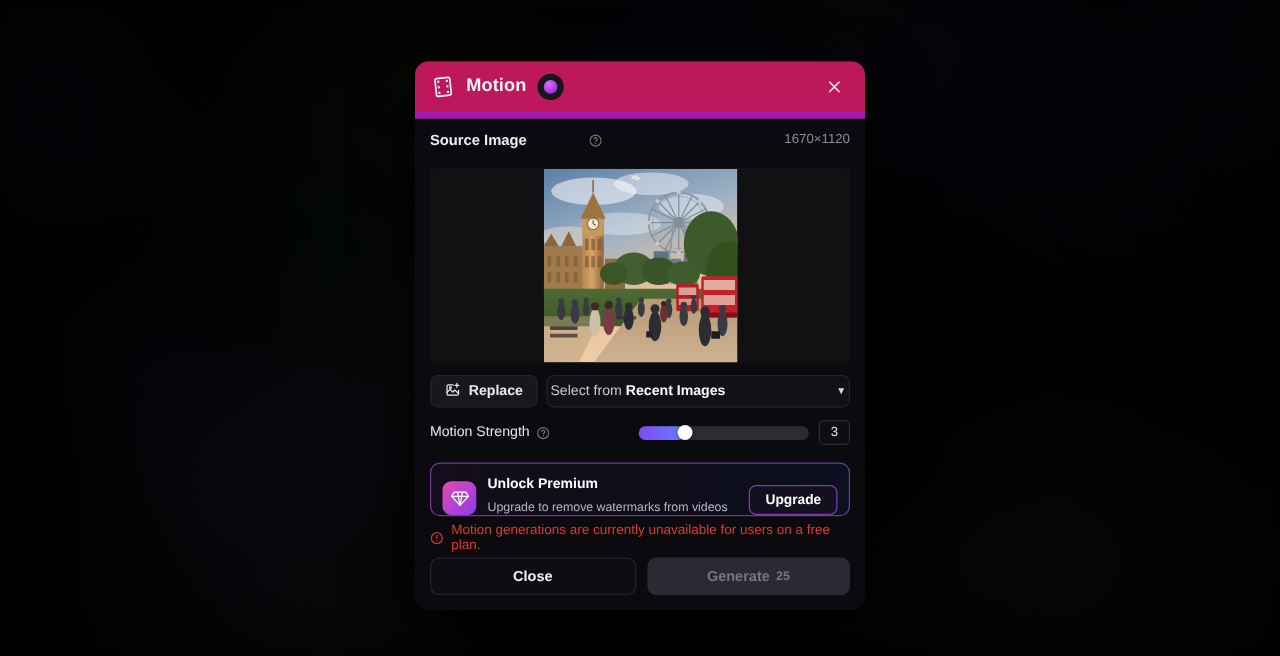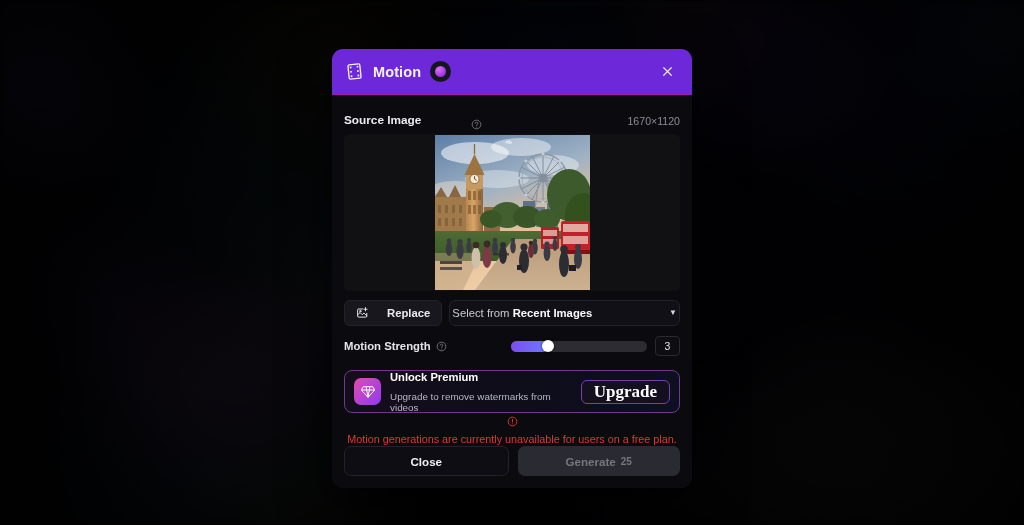--- a/index.html
+++ b/index.html
@@ -64,22 +64,22 @@
     flex-direction: column;
   }
 
   
   .dlg-header {
     height: 46px;
     flex: none;
     display: flex;
     align-items: center;
     padding: 0 12px 0 13px;
-    background: #6d28d9;
-    border-bottom: 1px solid #a21caf;
+    background: #be185d;
+    border-bottom: 6px solid #a21caf;
   }
   .film-icon { width: 19px; height: 19px; flex: none; }
   .dlg-title {
     color: #f2f2f5;
     font-size: 14.5px;
     font-weight: bold;
     margin-left: 9px;
     letter-spacing: .1px;
   }
   .model-badge {
@@ -108,21 +108,21 @@
   .dlg-body {
     flex: 1 1 auto;
     padding: 10px 12px 0 12px;
     background: #0a0a0f;
     display: flex;
     flex-direction: column;
   }
 
   .section-row {
     display: flex;
-    align-items: flex-end;
+    align-items: flex-start;
     height: 22px;
     flex: none;
     gap: 45px;
   }
   .section-label {
     color: #ececf0;
     font-size: 11.8px;
     font-weight: bold;
   }
   .dims {
@@ -160,21 +160,21 @@
   
   .row-replace {
     margin-top: 9px;
     display: flex;
     gap: 7px;
     flex: none;
   }
   .btn-replace {
     display: flex;
     align-items: center;
-    gap: 18px;
+    gap: 6px;
     padding: 0 11px;
     height: 26px;
     background: #17171d;
     border: 1px solid #22222b;
     border-radius: 6px;
     color: #eaeaef;
     font-size: 11.3px;
     font-weight: bold;
     cursor: pointer;
     flex: none;
@@ -206,21 +206,21 @@
   .ctrl-row {
     display: flex;
     align-items: center;
     height: 26px;
     margin-top: 7px;
     flex: none;
   }
   .ctrl-label {
     color: #e4e4ea;
     font-size: 11.3px;
-    font-weight: bold;
+    font-weight: normal;
     display: flex;
     align-items: center;
   }
 
   .slider-wrap {
     margin-left: auto;
     width: 136px;
     display: flex;
     align-items: center;
     cursor: pointer;
@@ -293,21 +293,21 @@
 
   
   .premium {
     margin-top: 11px;
     height: 43px;
     flex: none;
     border-radius: 8px;
     border: 1px solid #6d3b8e;
     background: linear-gradient(90deg, #140d1c, #0e0d1a 55%, #0c1020);
     display: flex;
-    align-items: center;
+    align-items: flex-end;
     padding: 0 9px;
   }
   .premium-icon {
     width: 27px; height: 27px;
     border-radius: 7px;
     background: linear-gradient(135deg, #e24bb0, #8f3af0);
     display: flex; align-items: center; justify-content: center;
     flex: none;
   }
   .premium-text { margin-left: 9px; }
@@ -322,43 +322,41 @@
     margin-top: 8px;
   }
   .btn-upgrade {
     margin-left: auto;
     padding: 0 12px;
     height: 24px;
     border-radius: 6px;
     border: 1px solid #7b3fa8;
     background: #15101f;
     color: #ffffff;
-    font-size: 17px;
+    font-size: 11px;
     font-weight: bold;
     display: flex; align-items: center;
     cursor: pointer;
     flex: none;
-    font-family: Liberation Serif, serif;
   }
 
   
   .dlg-footer {
     flex: none;
     padding: 0 12px 12px 12px;
     background: #0a0a0f;
   }
   .warn {
     height: 32px;
     display: flex;
     align-items: center;
     justify-content: center;
     gap: 6px;
     color: #e0392f;
     font-size: 10.8px;
-    flex-direction: column;
   }
   .warn-icon { width: 11px; height: 11px; flex: none; }
   .footer-btns {
     display: flex;
     gap: 9px;
   }
   .btn-close {
     flex: 1 1 0;
     height: 30px;
     border-radius: 7px;

